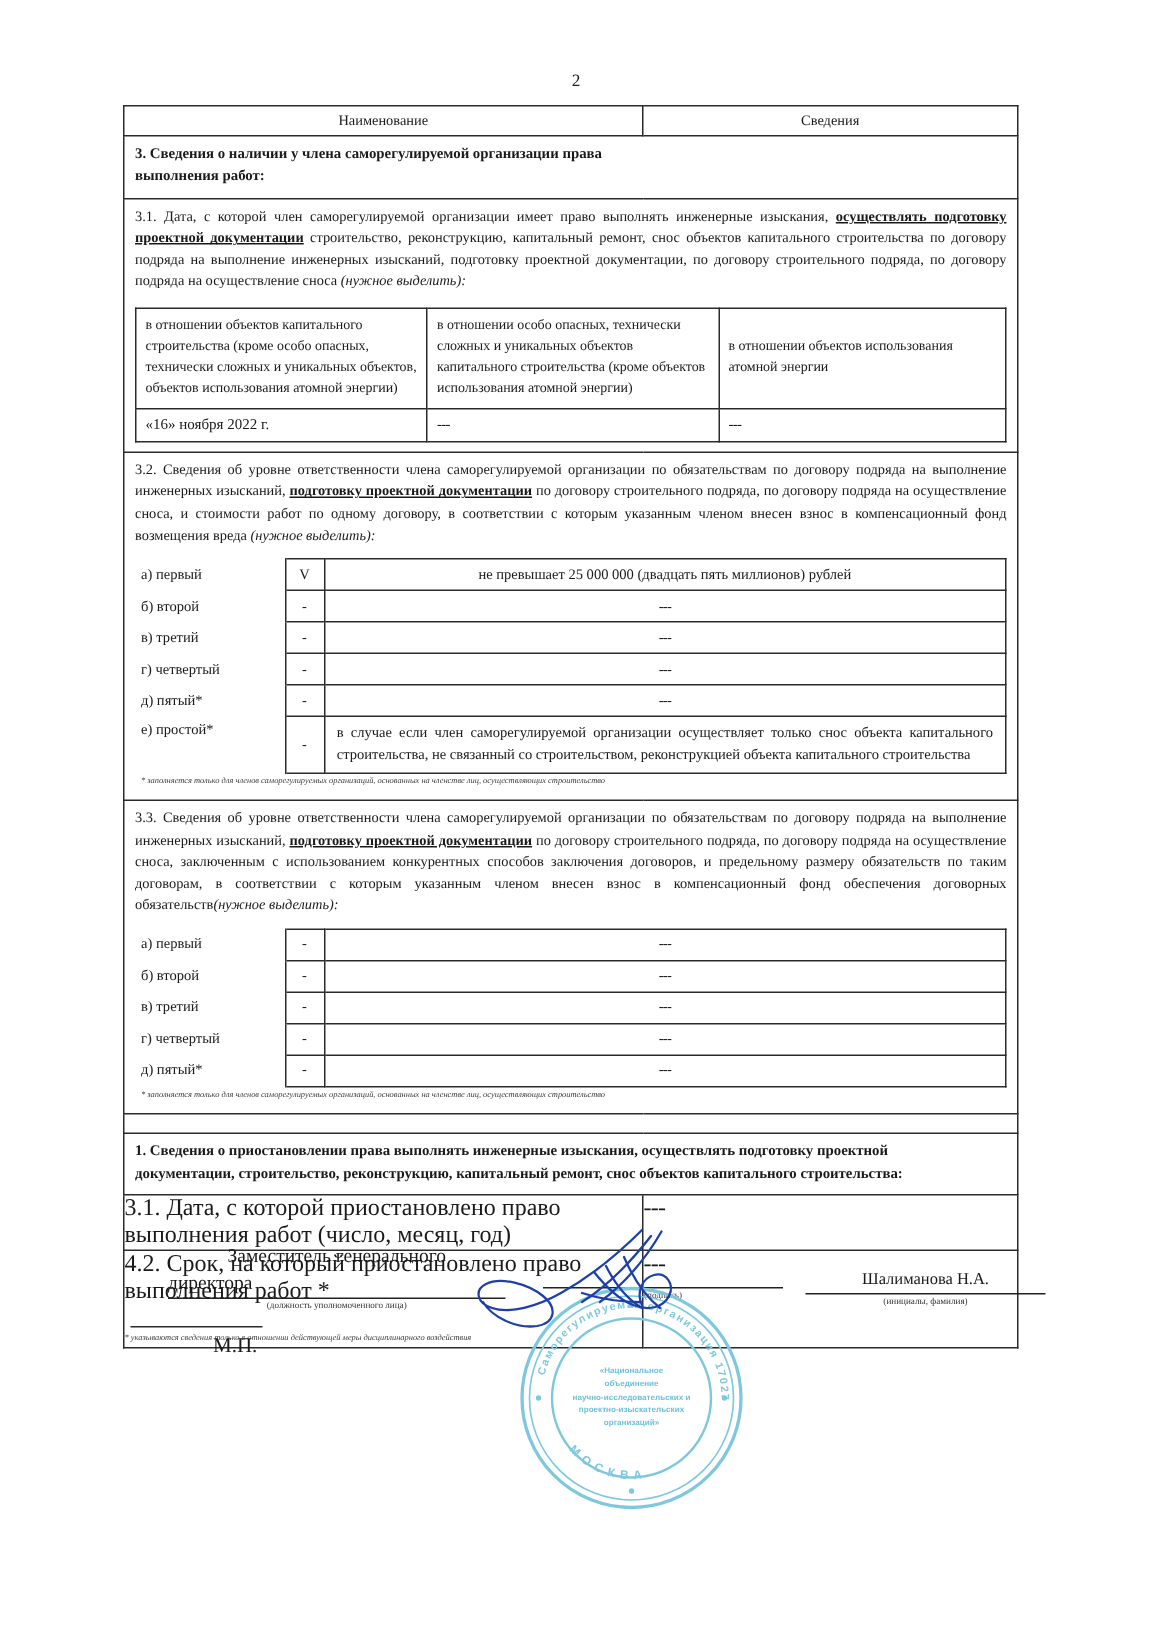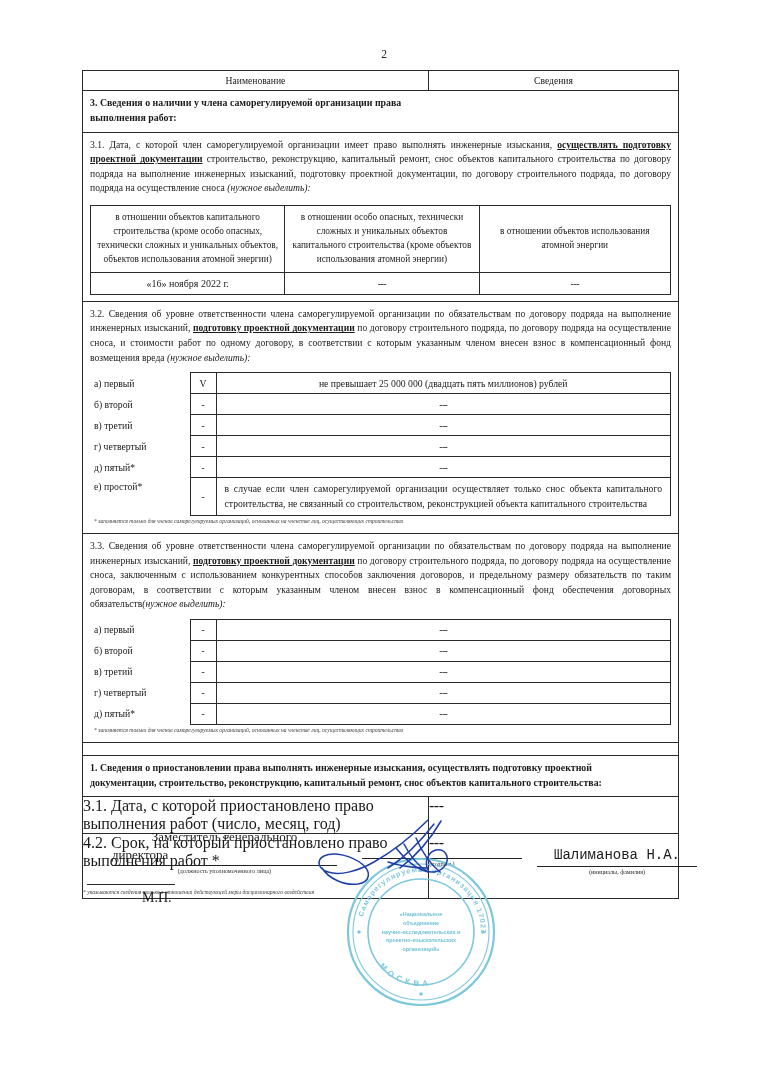--- a/index.html
+++ b/index.html
@@ -77,21 +77,21 @@
 
   
   .sub31 {
     width: 100%;
     border-collapse: collapse;
     table-layout: fixed;
     margin-top: 9px;
   }
   .sub31 td {
     border: 1.1px solid #2b2b2b;
-    text-align: center;
+    text-align: left;
     font-size: 9.3px;
     line-height: 1.5;
     padding: 5px 6px;
     vertical-align: middle;
   }
   .sub31 td.val {
     padding: 3px 6px;
     font-size: 10px;
   }
 
@@ -192,23 +192,22 @@
     color: #333;
   }
   .sign-right {
     position: absolute;
     left: 455px;
     top: 18px;
     width: 160px;
     text-align: center;
   }
   .sign-name {
-    font-size: 14px;
+    font-size: 11px;
     line-height: 1.3;
-    font-family: Liberation Mono, monospace;
   }
   .mp {
     position: absolute;
     left: 60px;
     top: 62px;
     font-size: 14px;
   }
 
   
   .stamp {

